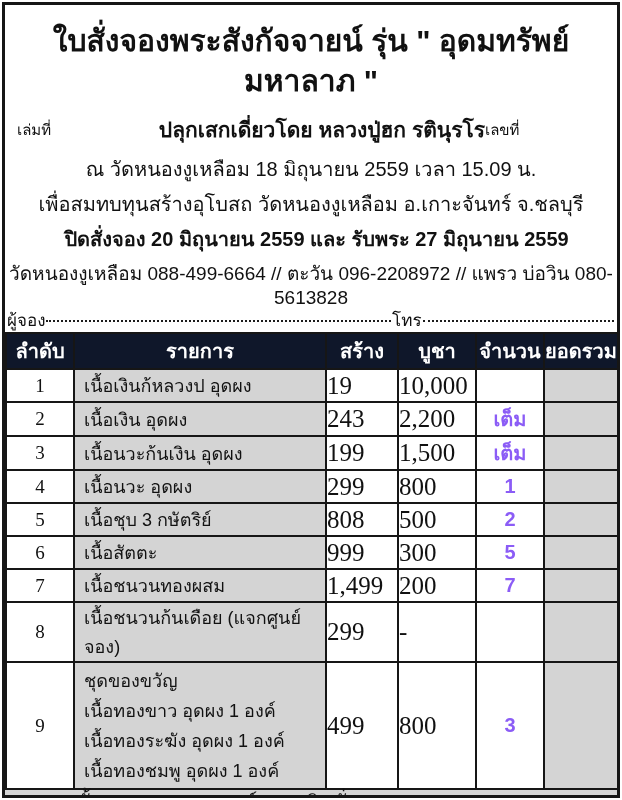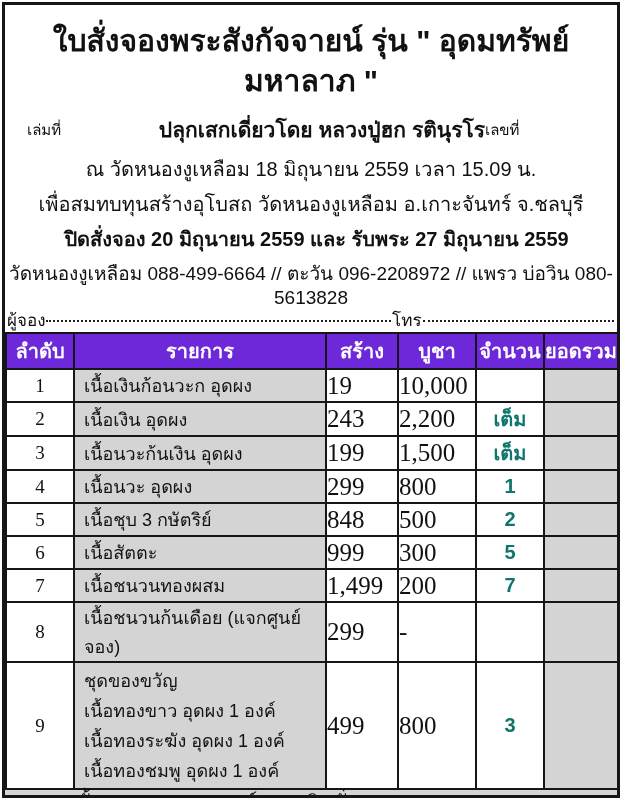--- a/index.html
+++ b/index.html
@@ -2,47 +2,47 @@
 <html><head>
 <meta charset="utf-8">
 <style>
   html,body{margin:0;padding:0;background:#ffffff;}
   body{width:622px;height:800px;position:relative;font-family:"Liberation Sans",sans-serif;color:#111;}
   .sheet{position:absolute;left:2px;top:2px;right:2px;bottom:2px;border:3px solid #161616;background:#fff;display:flex;flex-direction:column;overflow:hidden;}
 
   
   .title{padding-top:16px;text-align:center;font-weight:bold;font-size:30px;line-height:40px;}
   .subrow{display:flex;align-items:center;margin-top:12px;}
-  .vol{width:96px;padding-left:22px;font-size:15px;}
+  .vol{width:96px;padding-left:12px;font-size:15px;}
   .sub{flex:1;text-align:right;font-weight:bold;font-size:21px;}
   .num{width:132px;font-size:15px;}
   .hline{text-align:center;font-size:20px;line-height:24px;margin-top:11px;}
   .hline.bold{font-weight:bold;margin-left:11px;}
   .hline.contact{font-size:19px;}
 
   
   .fillrow{display:flex;align-items:center;padding:0 2px;}
   .fillrow .lbl{font-size:17px;line-height:22px;white-space:nowrap;}
   .dots{border-bottom:2px dotted #1c1c1c;height:4px;margin:0 1px 4px 1px;}
   .orderer-row{height:26px;}
   .orderer-row .d1{flex:1.8;}
   .orderer-row .d2{flex:1;}
 
   
   table{width:100%;border-collapse:collapse;table-layout:fixed;}
   th,td{border:2px solid #161616;padding:0;vertical-align:middle;overflow:hidden;}
-  thead tr{height:36px;background:#6d28d9;}
+  thead tr{height:36px;background:#0f172a;}
   th{color:#fff;font-size:20px;font-weight:bold;text-align:center;}
   tbody tr{height:33px;}
   tbody tr.row-tall{height:127px;}
   td.c-no{text-align:center;font-family:"Liberation Serif",serif;font-size:19px;}
   td.c-item{background:#d4d4d4;padding-left:9px;font-size:18px;}
   td.c-item .iline{line-height:30px;}
   td.c-made,td.c-price{text-align:left;font-family:"Liberation Serif",serif;font-size:25px;}
-  td.c-qty{text-align:center;font-weight:bold;font-size:20px;color:#0f766e;}
+  td.c-qty{text-align:center;font-weight:bold;font-size:20px;color:#8b5cf6;}
   td.c-total{background:#d4d4d4;}
 
   
   .summary-bar{height:50px;background:#d5d5d5;border-bottom:2px solid #161616;display:flex;align-items:center;padding:0 22px 0 34px;}
   .summary-bar .lbl{font-size:21px;line-height:26px;white-space:nowrap;}
   .summary-bar .dots{margin-bottom:5px;}
   .summary-bar .d1{flex:0.9;}
   .summary-bar .d2{flex:1.9;}
 </style>
 </head>
@@ -85,21 +85,21 @@
         <th>รายการ</th>
         <th>สร้าง</th>
         <th>บูชา</th>
         <th>จำนวน</th>
         <th>ยอดรวม</th>
       </tr>
     </thead>
     <tbody>
       <tr>
         <td class="c-no">1</td>
-        <td class="c-item">เนื้อเงินก้อนวะก อุดผง</td>
+        <td class="c-item">เนื้อเงินก้หลวงป อุดผง</td>
         <td class="c-made">19</td>
         <td class="c-price">10,000</td>
         <td class="c-qty"></td>
         <td class="c-total"></td>
       </tr>
       <tr>
         <td class="c-no">2</td>
         <td class="c-item">เนื้อเงิน อุดผง</td>
         <td class="c-made">243</td>
         <td class="c-price">2,200</td>
@@ -118,21 +118,21 @@
         <td class="c-no">4</td>
         <td class="c-item">เนื้อนวะ อุดผง</td>
         <td class="c-made">299</td>
         <td class="c-price">800</td>
         <td class="c-qty">1</td>
         <td class="c-total"></td>
       </tr>
       <tr>
         <td class="c-no">5</td>
         <td class="c-item">เนื้อชุบ 3 กษัตริย์</td>
-        <td class="c-made">848</td>
+        <td class="c-made">808</td>
         <td class="c-price">500</td>
         <td class="c-qty">2</td>
         <td class="c-total"></td>
       </tr>
       <tr>
         <td class="c-no">6</td>
         <td class="c-item">เนื้อสัตตะ</td>
         <td class="c-made">999</td>
         <td class="c-price">300</td>
         <td class="c-qty">5</td>

